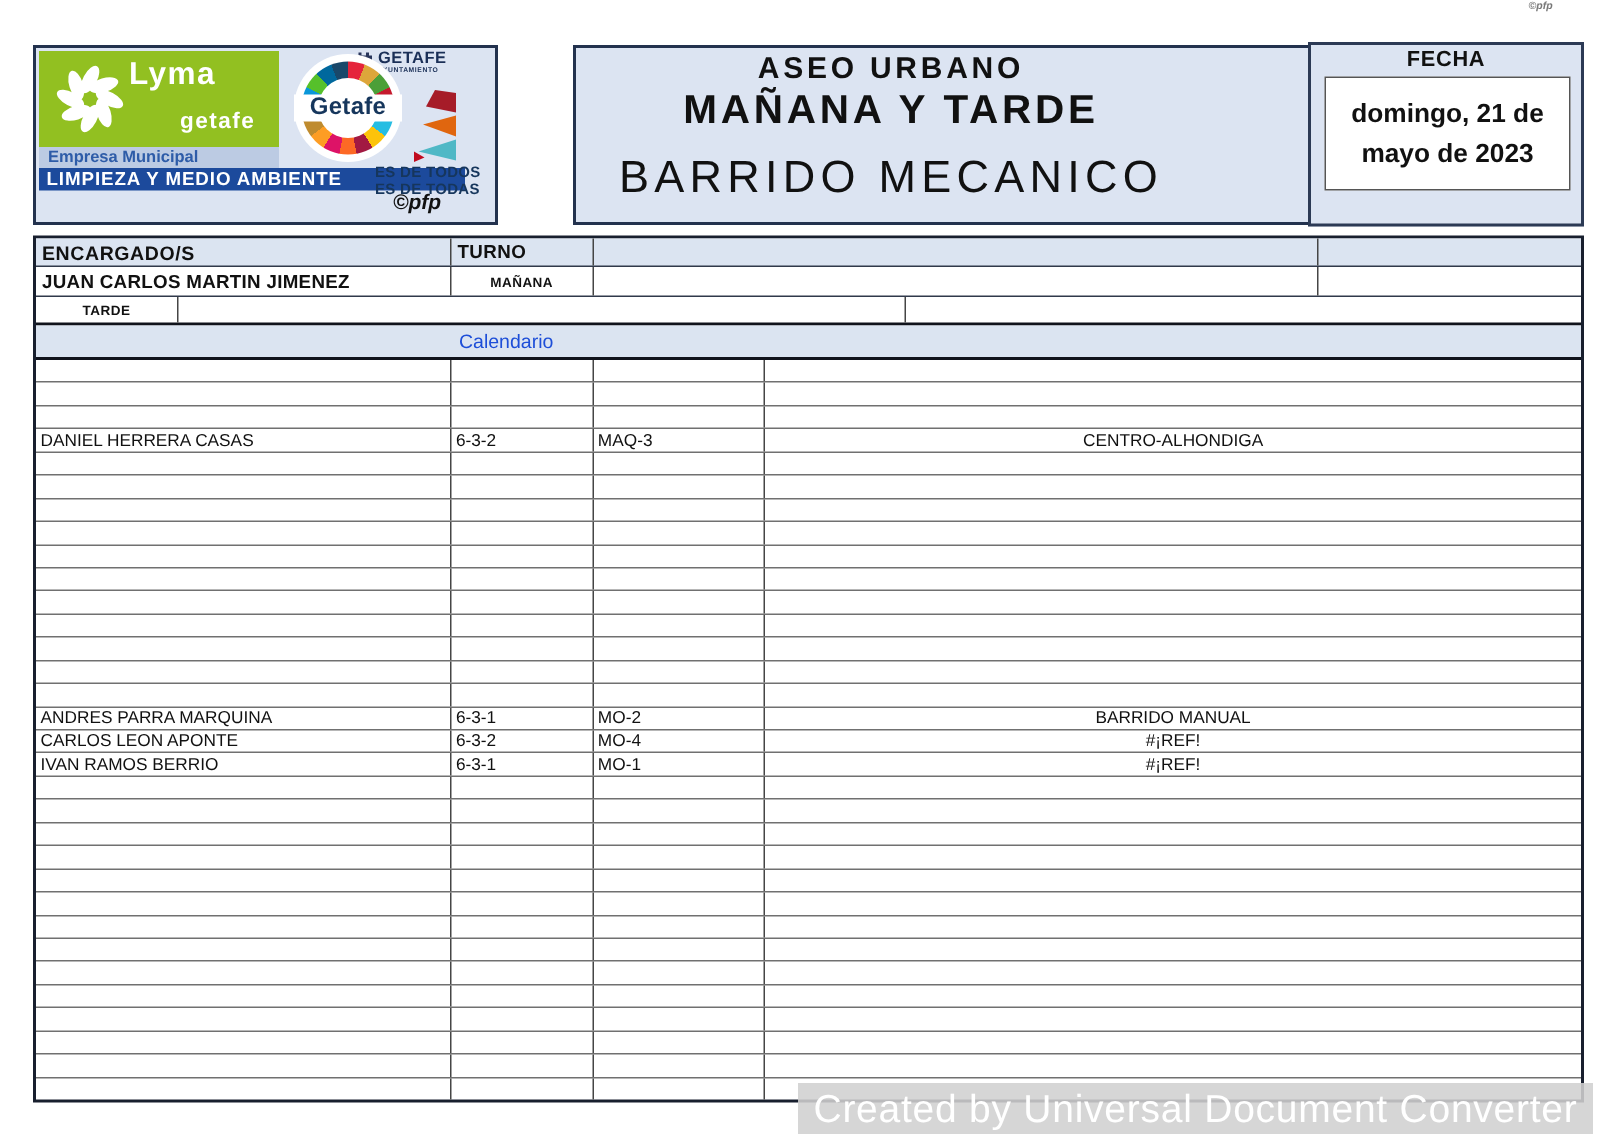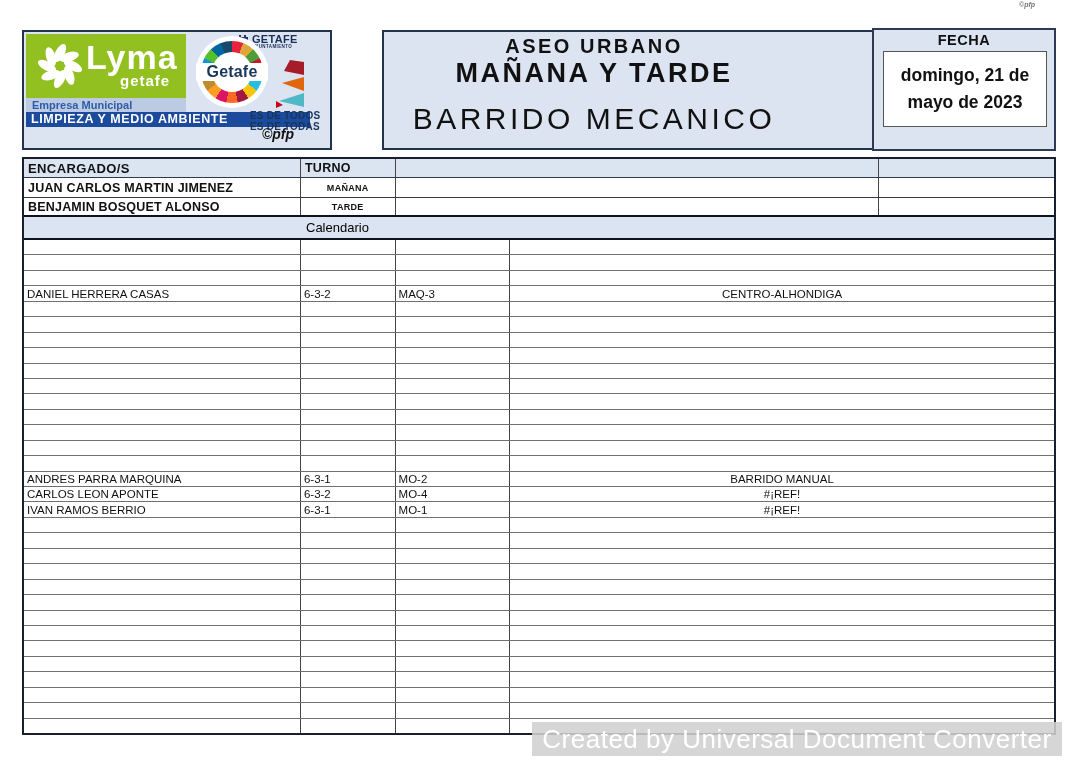--- a/index.html
+++ b/index.html
@@ -10,21 +10,21 @@
   }
   .abs { position:absolute; }
 
   
   .top-credit { left:1019px; top:1px; font-size:7px; font-weight:bold; font-style:italic; color:#777; }
 
   
   .logo-box { left:22px; top:30px; width:310px; height:120px; background:#dce4f2; border:2px solid #23324e; }
   .logo-green { position:absolute; left:2px; top:2px; width:160px; height:64px; background:#92c021; }
   .lyma-swirl { position:absolute; left:8px; top:6px; }
-  .lyma-word { position:absolute; left:60px; top:4px; color:#fff; font-weight:bold; font-size:34px; letter-spacing:1px; }
+  .lyma-word { position:absolute; left:60px; top:4px; color:#fff; font-weight:bold; font-size:21px; letter-spacing:1px; }
   .lyma-sub  { position:absolute; left:94px; top:38px; color:#fff; font-weight:bold; font-size:15px; letter-spacing:1px; }
   .empresa-strip { position:absolute; left:2px; top:66px; width:160px; height:14px; background:#bccbe3; color:#2e5ca8; font-weight:bold; font-size:11px; line-height:14px; padding-left:6px; white-space:nowrap; }
   .blue-bar { position:absolute; left:2px; top:80px; width:284px; height:15px; background:#1c4a9c; color:#fff; font-weight:bold; font-size:12.5px; line-height:15px; padding-left:5px; letter-spacing:0.6px; white-space:nowrap; }
   .pfp-credit { position:absolute; left:238px; top:94px; font-size:14px; font-weight:bold; font-style:italic; color:#111; }
   .crest-group { position:absolute; left:212px; top:2px; display:flex; gap:3px; align-items:flex-start; }
   .crest-text { line-height:1; }
   .crest-title { font-size:11px; font-weight:bold; color:#1a2f57; letter-spacing:0.3px; }
   .crest-sub { font-size:4.5px; font-weight:bold; color:#1a2f57; letter-spacing:0.4px; }
   .wheel { position:absolute; left:172px; top:4px; width:72px; height:72px; background:#fff; border-radius:50%;
            display:flex; align-items:center; justify-content:center; }
@@ -57,21 +57,21 @@
   .hdr1 { height:19px; background:#dbe4f1; border-bottom:1px solid #30394a; }
   .hdr2 { height:20px; background:#fff; border-bottom:1px solid #30394a; }
   .hdr3 { height:19px; background:#fff; border-bottom:2px solid #10131c; }
   .hdr4 { height:23px; background:#dbe4f1; border-bottom:2px solid #10131c; }
   .w-c1 { width:278px; } .w-c2 { width:95px; } .w-c3h { width:485px; } .w-c4h { width:176px; } .w-c3r { width:661px; }
   .lbl-encargados { font-size:13px; font-weight:bold; padding-left:4px; letter-spacing:0.4px; }
   .lbl-turno { font-size:12.5px; font-weight:bold; padding-left:4px; letter-spacing:0.3px; }
   .enc-name { font-size:12.5px; font-weight:bold; padding-left:4px; letter-spacing:0.2px; }
   .enc-turno { font-size:9px; font-weight:bold; justify-content:center; letter-spacing:0.3px; }
   .lbl-operarios { font-size:17px; font-weight:bold; padding-left:4px; letter-spacing:0.5px;margin-top:28px; }
-  .lbl-calendario { font-size:13px; padding-left:4px; color:#000000; }
+  .lbl-calendario { font-size:13px; padding-left:4px; color:#1d4ed8; }
   .lbl-ruta { font-size:13px; font-weight:bold; padding-left:5px; letter-spacing:0.3px; }
   .tbody { flex:1; display:flex; flex-direction:column; }
   .brow { flex:1; display:flex; width:100%; border-bottom:1px solid #707070; }
   .brow:last-child { border-bottom:none; }
   .bcell { border-right:1px solid #454545; overflow:hidden; white-space:nowrap; display:flex; align-items:center; font-size:11.5px; }
   .b-c1 { width:278px; padding-left:3px; }
   .b-c2 { width:95px;  padding-left:3px; }
   .b-c3 { width:115px; padding-left:3px; }
   .b-c4 { width:546px; justify-content:center; border-right:none; }
 
@@ -180,21 +180,20 @@
     </div>
 
     <div class="trow hdr2">
       <div class="cell w-c1 enc-name">JUAN CARLOS MARTIN JIMENEZ</div>
       <div class="cell w-c2 enc-turno">MAÑANA</div>
       <div class="cell w-c3h"></div>
       <div class="cell w-c4h"></div>
     </div>
 
     <div class="trow hdr3">
-      <div class="cell w-c1 enc-name">BENJAMIN BOSQUET ALONSO</div>
       <div class="cell w-c2 enc-turno">TARDE</div>
       <div class="cell w-c3h"></div>
       <div class="cell w-c4h"></div>
     </div>
 
     <div class="trow hdr4">
       <div class="cell w-c1 lbl-operarios">OPERARIOS</div>
       <div class="cell w-c2 lbl-calendario">Calendario</div>
     </div>
 

